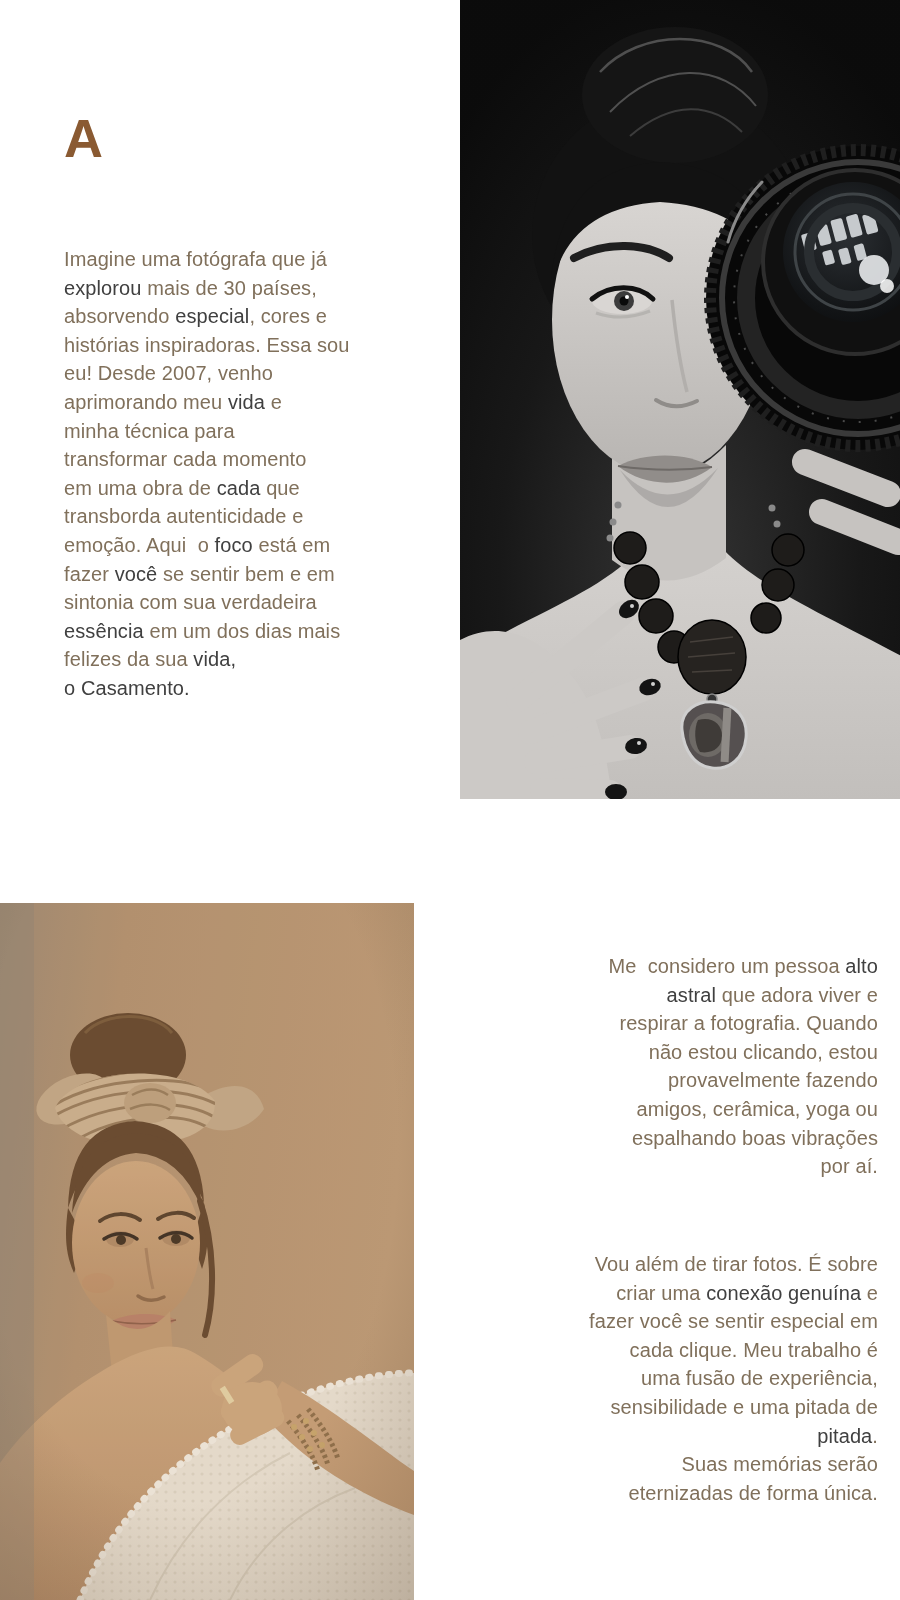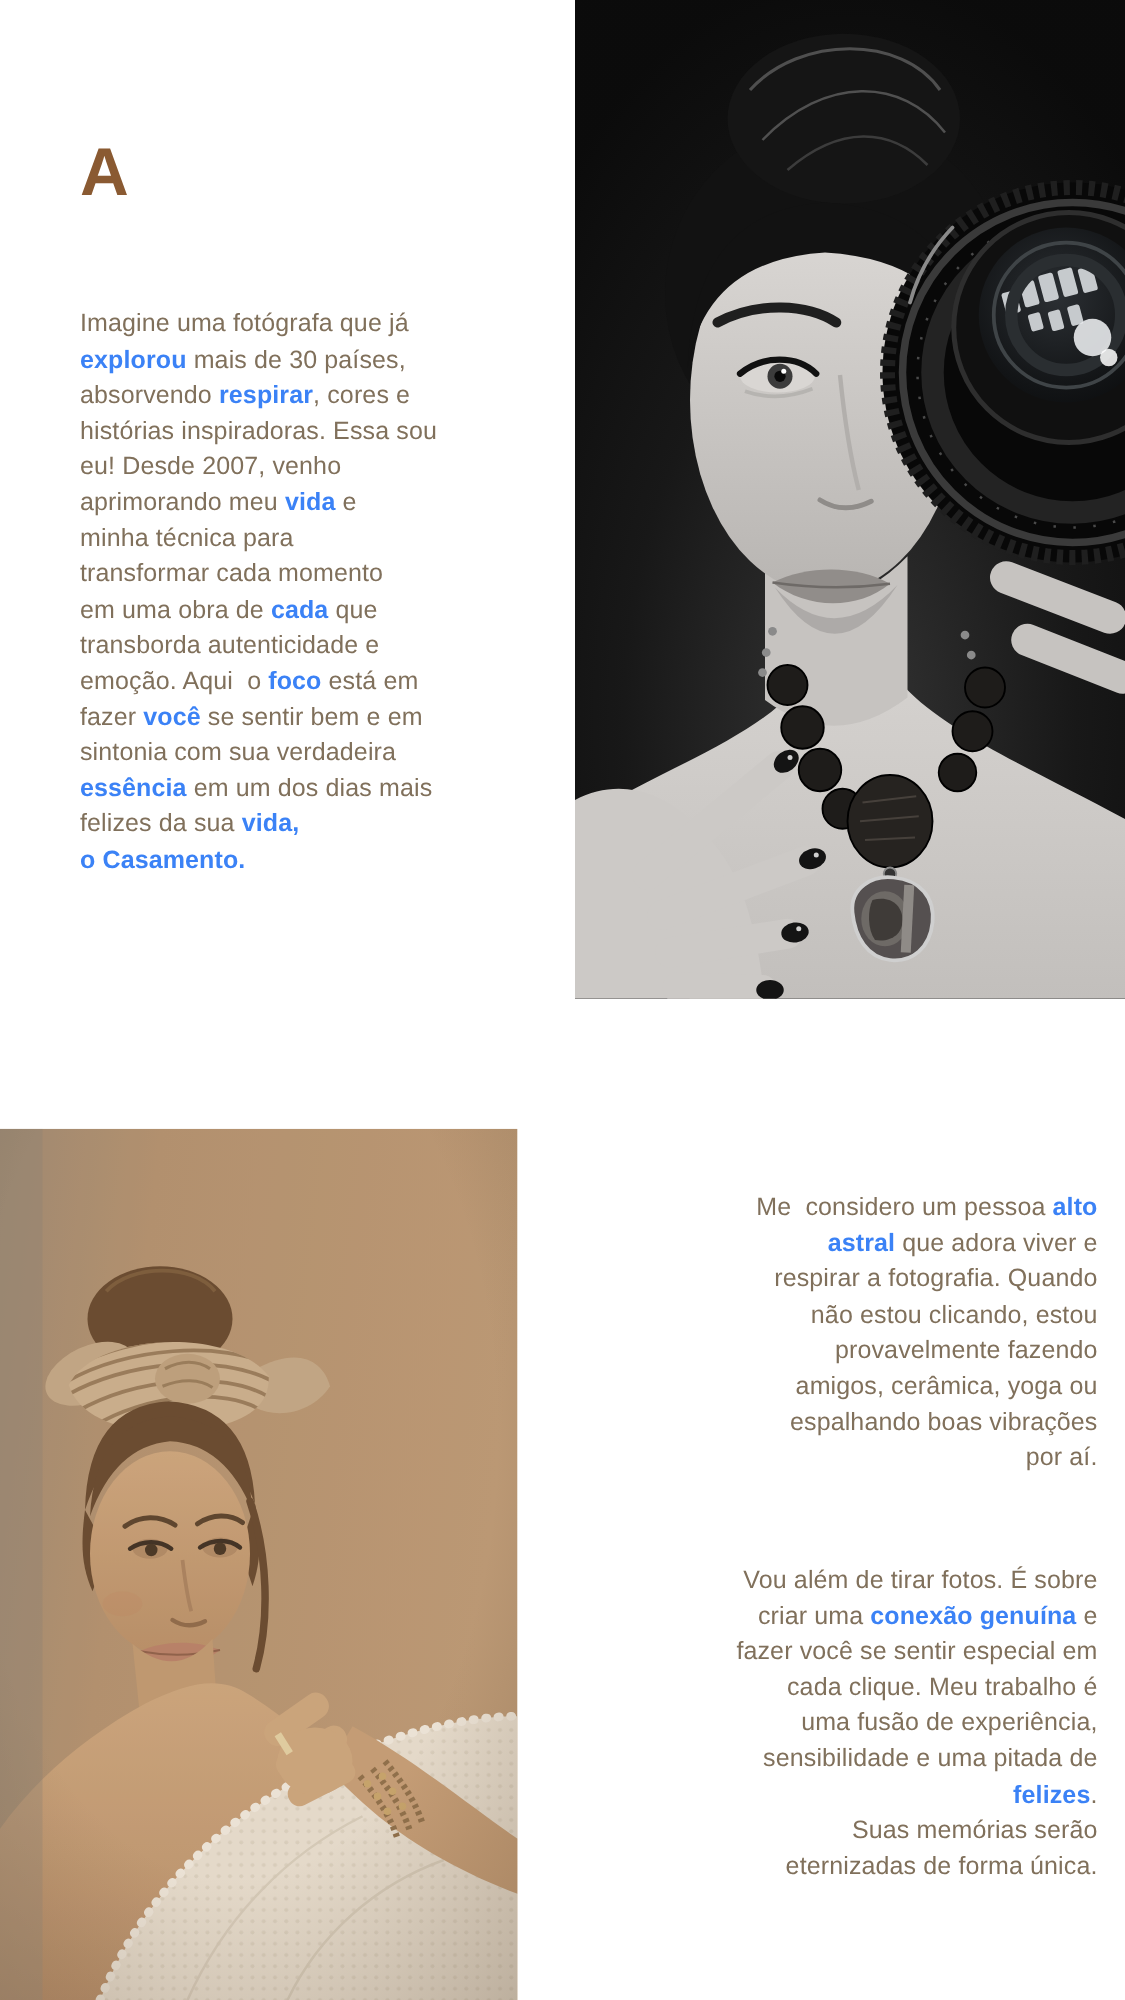--- a/index.html
+++ b/index.html
@@ -11,41 +11,41 @@
   .title{
     position:absolute;left:64px;top:110px;margin:0;
     color:#8a5a32;font-weight:700;font-size:54px;line-height:56px;letter-spacing:.5px;
   }
   .title div{white-space:nowrap;}
   .para{
     position:absolute;margin:0;
     font-size:20px;line-height:28.6px;color:#80705b;
     white-space:pre-wrap;letter-spacing:.1px;
   }
-  .para .seg-b{font-weight:700;color:#3b82f6;}
+  .para .seg-b{font-weight:400;color:#404040;}
   .para-left{left:64px;top:245px;width:396px;text-align:left;}
   .para-r1{left:435px;right:22px;top:952px;text-align:right;}
   .para-r2{left:416px;right:22px;top:1250px;text-align:right;}
   .photo{position:absolute;margin:0;padding:0;}
   .photo svg{display:block;width:100%;height:100%;}
   .photo-top{left:460px;top:0;width:440px;height:799px;}
   .photo-bottom{left:0;top:903px;width:414px;height:697px;}
 </style>
 </head>
 <body>
 
 <div class="canvas">
 
   <h1 class="title">
     <div>A</div>
   </h1>
 
   <p class="para para-left"><span class="seg">Imagine uma fotógrafa que já
 </span><span class="seg seg-b">explorou</span><span class="seg"> mais de 30 países,
-absorvendo </span><span class="seg seg-b">respirar</span><span class="seg">, cores e
+absorvendo </span><span class="seg seg-b">especial</span><span class="seg">, cores e
 histórias inspiradoras. Essa sou
 eu! Desde 2007, venho
 aprimorando meu </span><span class="seg seg-b">vida</span><span class="seg"> e
 minha técnica para
 transformar cada momento
 em uma obra de </span><span class="seg seg-b">cada</span><span class="seg"> que
 transborda autenticidade e
 emoção. Aqui  o </span><span class="seg seg-b">foco</span><span class="seg"> está em
 fazer </span><span class="seg seg-b">você</span><span class="seg"> se sentir bem e em
 sintonia com sua verdadeira
@@ -302,17 +302,17 @@
 provavelmente fazendo
 amigos, cerâmica, yoga ou
 espalhando boas vibrações
 por aí.</span></p>
   <p class="para para-r2"><span class="seg">Vou além de tirar fotos. É sobre
 criar uma </span><span class="seg seg-b">conexão genuína</span><span class="seg"> e
 fazer você se sentir especial em
 cada clique. Meu trabalho é
 uma fusão de experiência,
 sensibilidade e uma pitada de
-</span><span class="seg seg-b">felizes</span><span class="seg">.
+</span><span class="seg seg-b">pitada</span><span class="seg">.
 Suas memórias serão
 eternizadas de forma única.</span></p>
 
 </div>
 
 </body></html>

